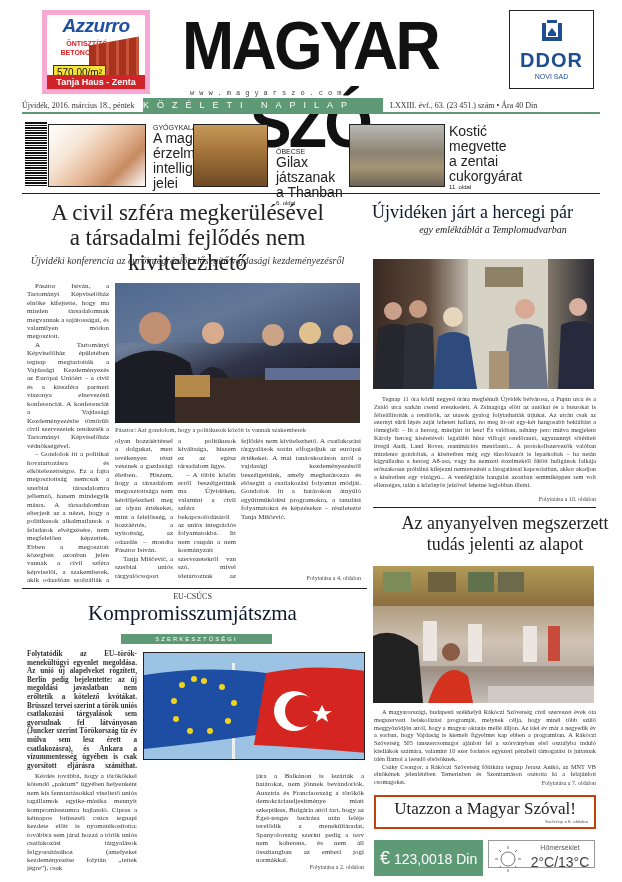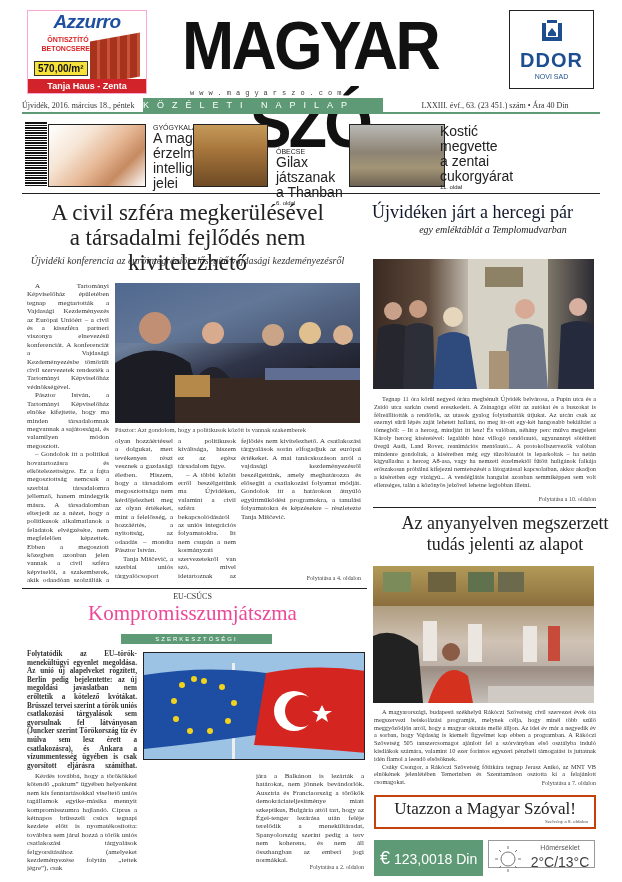--- a/index.html
+++ b/index.html
@@ -1,34 +1,34 @@
 <!DOCTYPE html>
 <html><head>
 <meta charset="utf-8">
 <style>
 *{box-sizing:border-box;margin:0;padding:0}
 html,body{width:622px;height:882px;background:#fff;overflow:hidden}
 body{position:relative;font-family:"Liberation Serif",serif;color:#222}
 .abs{position:absolute}
 
-.ad-azz{left:27px;top:10px;width:120px;height:84px;border:1px solid #f9a8d4;background:#fff;overflow:hidden}
+.ad-azz{left:42px;top:10px;width:108px;height:84px;border:5px solid #f9a8d4;background:#fff;overflow:hidden}
 .azz-logo{position:absolute;left:0;top:0;width:100%;text-align:center;font-family:"Liberation Sans",sans-serif;font-weight:bold;font-style:italic;font-size:19px;color:#1f4fa0;letter-spacing:-0.5px}
 .azz-l1{position:absolute;left:0;top:25px;width:80px;text-align:center;font-family:"Liberation Sans",sans-serif;font-weight:bold;font-size:7px;color:#d22}
 .azz-l2{position:absolute;left:0;top:34px;width:90px;text-align:center;font-family:"Liberation Sans",sans-serif;font-weight:bold;font-size:7px;color:#d22}
 .azz-roof{position:absolute;right:6px;top:26px;width:50px;height:44px;background:repeating-linear-gradient(90deg,#a7331d 0 7px,#c8533a 7px 10px);transform:skewY(-10deg)}
-.azz-price{position:absolute;left:6px;top:50px;background:#f7e23a;border:1px solid #333;font-family:"Liberation Sans",sans-serif;font-weight:bold;font-size:10px;padding:1px 3px;color:#111}
+.azz-price{position:absolute;left:6px;top:50px;background:#f7e23a;border:1px solid #333;font-family:"Liberation Sans",sans-serif;font-weight:normal;font-size:10px;padding:1px 3px;color:#111}
 .azz-bot{position:absolute;left:0;bottom:0;width:100%;height:14px;background:#d2232a;color:#fff;font-family:"Liberation Sans",sans-serif;font-weight:bold;font-size:9px;text-align:center;line-height:14px}
 .masthead{left:160px;top:6px;width:300px;text-align:center;font-family:"Liberation Sans",sans-serif;font-weight:bold;font-size:68px;line-height:78px;letter-spacing:-3px;color:#111;transform:scaleX(0.92);transform-origin:center}
 .url{left:190px;top:89px;width:240px;text-align:left;font-family:"Liberation Mono",monospace;font-size:7px;letter-spacing:5px;color:#444}
 .ad-ddor{left:509px;top:10px;width:85px;height:79px;border:1px solid #222;background:#fff;text-align:center}
 .ddor-icon{position:absolute;left:29px;top:8px;width:26px;height:26px}
 .ddor-name{position:absolute;left:0;top:38px;width:100%;font-family:"Liberation Sans",sans-serif;font-weight:bold;font-size:20px;color:#1d4e8f;letter-spacing:1px}
 .ddor-city{position:absolute;left:0;top:62px;width:100%;font-family:"Liberation Sans",sans-serif;font-size:7px;color:#1d4e8f}
 .dateline{left:22px;top:101px;font-size:8px;color:#333}
-.issue{left:390px;top:101px;width:210px;text-align:center;font-size:8px;color:#333}
+.issue{left:390px;top:101px;width:210px;text-align:left;font-size:8px;color:#333}
 .tagbar{left:143px;top:98px;width:240px;height:14px;background:#5e9a75;color:#fff;text-align:left;font-family:"Liberation Sans",sans-serif;font-size:9px;letter-spacing:8px;line-height:14px}
 .rule-g{left:22px;top:112px;width:578px;height:2px;background:#5e9a75}
 
 .barcode{left:25px;top:122px;width:22px;height:64px;background:repeating-linear-gradient(0deg,#111 0 1px,#fff 1px 2px,#111 2px 4px,#fff 4px 5px)}
 .t-img{border:1px solid #222;overflow:hidden}
 .t1-img{left:48px;top:124px;width:98px;height:63px;background:linear-gradient(135deg,#fff 0%,#f6e6d6 30%,#e6b896 55%,#c68a60 75%,#fff 100%)}
 .t2-img{left:193px;top:124px;width:75px;height:63px;background:linear-gradient(180deg,#c59a5a 0%,#a7763c 40%,#6e4a24 100%)}
 .t3-img{left:349px;top:124px;width:96px;height:63px;background:linear-gradient(180deg,#b9b9b5 0%,#8d8373 45%,#a29576 70%,#6f6454 100%)}
 .t-kicker{font-family:"Liberation Sans",sans-serif;font-size:7px;color:#222}
 .t-head{font-family:"Liberation Sans",sans-serif;font-size:14px;line-height:15px;color:#222}
@@ -50,21 +50,21 @@
 .photo-kids{left:373px;top:566px;width:221px;height:137px;background:linear-gradient(180deg,#b29a58 0%,#8a6d3c 30%,#c8b6a4 55%,#9d8e84 75%,#c5c0b9 100%);overflow:hidden}
 .promo{left:374px;top:795px;width:222px;height:34px;border:2px solid #c2410c;text-align:center}
 .promo-title{font-size:17px;line-height:24px;color:#222}
 .promo-ref{position:absolute;right:6px;bottom:3px;font-size:5px;color:#444}
 .fx{left:374px;top:840px;width:109px;height:36px;background:#5e9a75;color:#fff;font-family:"Liberation Sans",sans-serif;font-size:14px;line-height:36px;padding-left:6px}
 .weather{left:488px;top:840px;width:107px;height:28px;border:1px solid #999;background:#fff}
 .w-label{position:absolute;left:36px;top:3px;width:70px;text-align:center;font-family:"Liberation Sans",sans-serif;font-size:7px;color:#555}
 .w-temp{position:absolute;left:36px;top:13px;width:70px;text-align:center;font-family:"Liberation Sans",sans-serif;font-size:14px;color:#444}
 
 .kick-eu{left:20px;top:592px;width:345px;text-align:center;font-size:8px;color:#333}
-.h-eu{left:20px;top:601px;width:345px;text-align:center;font-size:21px;color:#ec4899}
+.h-eu{left:20px;top:601px;width:345px;text-align:center;font-size:21px;color:#0f172a}
 .tag-eu{left:121px;top:634px;width:151px;height:10px;background:#5e9a75;color:#fff;text-align:center;font-family:"Liberation Sans",sans-serif;font-size:6px;letter-spacing:2px;line-height:10px}
 .photo-flags{left:143px;top:652px;width:222px;height:108px;border:1px solid #222;background:#8ab4dc;overflow:hidden}
 </style>
 </head>
 <body>
 
 <div class="abs ad-azz">
   <div class="azz-logo">Azzurro</div>
   <div class="azz-l1">ÖNTISZTÍTÓ</div>
   <div class="azz-l2">BETONCSEREPEK</div>
@@ -108,41 +108,41 @@
 <div class="abs" style="left:276px;top:148px;width:90px">
   <div class="t-kicker">ÓBECSE</div>
   <div class="t-head">
     <div>Gilax játszanak</div>
       <div>a Thanban</div>
   </div>
   <div class="t-page">6. oldal</div>
 </div>
 
 <div class="abs t-img t3-img"></div>
-<div class="abs" style="left:440px;top:124px;width:90px">
+<div class="abs" style="left:449px;top:124px;width:90px">
   <div class="t-head">
     <div>Kostić</div>
       <div>megvette</div>
       <div>a zentai</div>
       <div>cukorgyárat</div>
   </div>
   <div class="t-page">11. oldal</div>
 </div>
 
 <div class="abs rule-k" style="left:22px;top:193px;width:578px"></div>
 
 <div class="abs h-main">
   <div>A civil szféra megkerülésével</div>
   <div>a társadalmi fejlődés nem kivitelezhető</div>
 </div>
 <div class="abs sub-main">Újvidéki konferencia az euróintegrációt elősegítő vajdasági kezdeményezésről</div>
 
 <div class="abs col" style="left:27px;top:282px;width:82px;height:300px;overflow:hidden">
+  <p>Pásztor István, a Tartományi Képviselőház elnöke kifejtette, hogy ma minden társadalomnak megvannak a sajátosságai, és valamilyen módon megosztott.</p>
   <p>A Tartományi Képviselőház épületében tegnap megtartották a Vajdasági Kezdeményezés az Európai Unióért – a civil és a kisszféra partneri viszonya elnevezésű konferenciát. A konferenciát a Vajdasági Kezdeményezésbe tömörült civil szervezetek rendezték a Tartományi Képviselőház védnökségével.</p>
-  <p>Pásztor István, a Tartományi Képviselőház elnöke kifejtette, hogy ma minden társadalomnak megvannak a sajátosságai, és valamilyen módon megosztott.</p>
   <p>– Gondolok itt a politikai hovatartozásra és elkötelezettségre. Ez a fajta megosztottság nemcsak a szerbiai társadalomra jellemző, hanem mindegyik másra. A társadalomban elterjedt az a nézet, hogy a politikusok alkalmatlanok a feladatok elvégzésére, nem megfelelően képzettek. Ebben a megosztott közegben azonban jelen vannak a civil szféra képviselői, a szakemberek, akik odaadóan szolgálják a közjó érdekeit. Azt gondolom, hogy a politikusok között is vannak szakemberek, ezzel egyidejűleg a civil szektor képviselői azért végzik</p>
 </div>
 
 <div class="abs photo-main">
   <svg width="245" height="140" viewBox="0 0 245 140">
     <rect x="0" y="0" width="245" height="60" fill="#5d7396" opacity="0.6"></rect>
     <circle cx="40" cy="45" r="16" fill="#c08f74"></circle>
     <path d="M0 140 L0 80 Q40 55 75 80 L90 140 Z" fill="#1b1c24"></path>
     <circle cx="98" cy="50" r="11" fill="#d8aa8e"></circle>
     <path d="M78 100 Q98 68 118 100 Z" fill="#22232c"></path>

